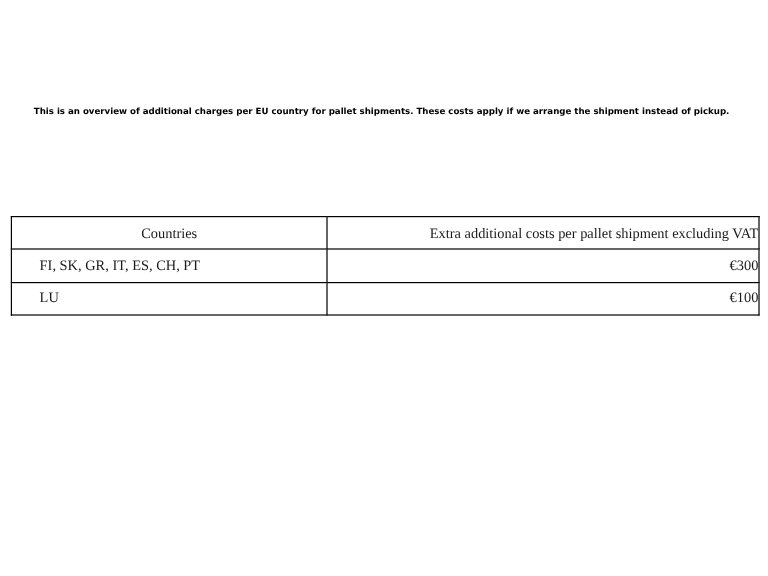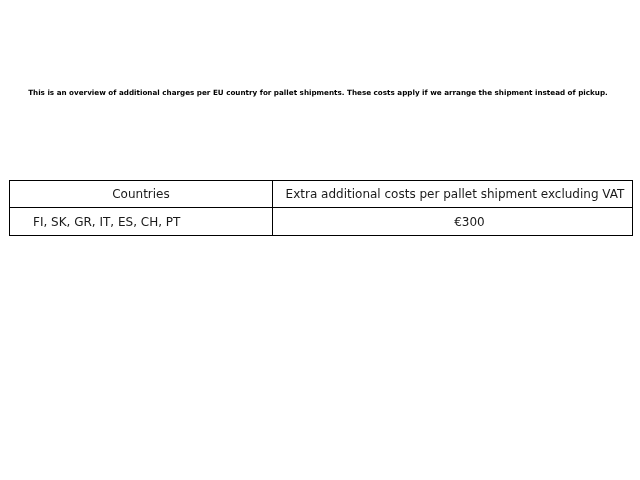--- a/index.html
+++ b/index.html
@@ -35,25 +35,26 @@
   table.charges th,
   table.charges td {
     border: 1px solid #000000;
     font-size: 12px;
     font-weight: normal;
     color: #1a1a1a;
     height: 27.4px;
     vertical-align: middle;
     white-space: nowrap;
     overflow: hidden;
+    font-family: Liberation Serif, serif;
   }
   th.col-countries { text-align: center; }
-  th.col-cost { text-align: center; padding-left: 5px; }
+  th.col-cost { text-align: right; padding-left: 5px; }
   td.cell-countries { text-align: left; padding-left: 23px; margin-top: 14px; }
-  td.cell-cost { text-align: center; padding-left: 34px; }
+  td.cell-cost { text-align: right; padding-left: 34px; }
 </style>
 </head>
 <body>
 
 <div class="page">
 
   <div class="intro">This is an overview of additional charges per EU country for pallet shipments. These costs apply if we arrange the shipment instead of pickup.</div>
 
   <table class="charges">
     <colgroup>
@@ -64,16 +65,20 @@
       <tr>
         <th class="col-countries">Countries</th>
         <th class="col-cost">Extra additional costs per pallet shipment excluding VAT</th>
       </tr>
     </thead>
     <tbody>
       <tr>
         <td class="cell-countries">FI, SK, GR, IT, ES, CH, PT</td>
         <td class="cell-cost">€300</td>
       </tr>
+      <tr>
+        <td class="cell-countries">LU</td>
+        <td class="cell-cost">€100</td>
+      </tr>
     </tbody>
   </table>
 
 </div>
 
 </body></html>

